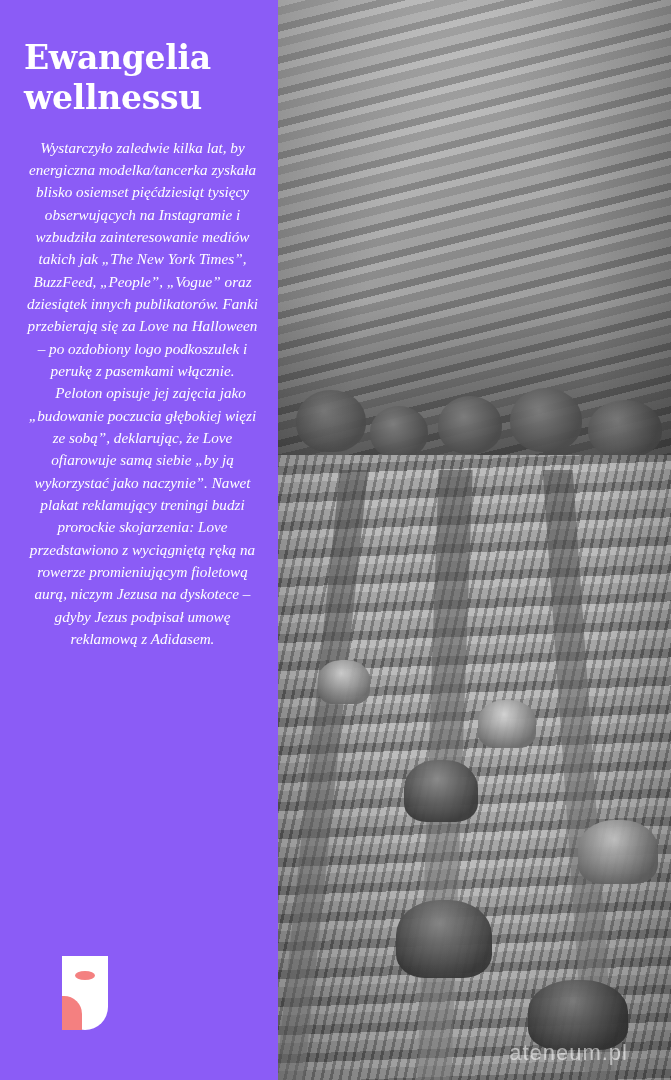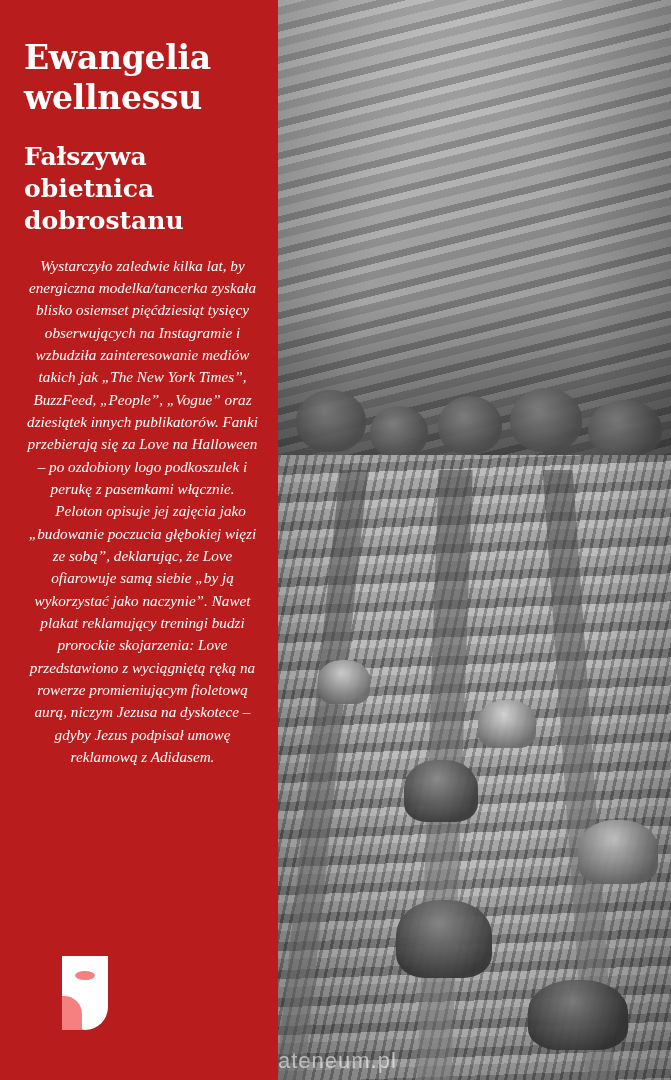--- a/index.html
+++ b/index.html
@@ -22,21 +22,21 @@
     background: #ffffff;
   }
 
   
   .left-panel {
     position: absolute;
     left: 0;
     top: 0;
     width: 278px;
     height: 1080px;
-    background: #b91c1c;
+    background: #8b5cf6;
     box-sizing: border-box;
     padding: 30px 17px 0 24px;
   }
 
   .book-title {
     color: #ffffff;
     font-family: "DejaVu Serif", serif;
     font-weight: bold;
     font-size: 33px;
     line-height: 1.22;
@@ -205,39 +205,38 @@
   .photo-vignette {
     position: absolute;
     left: 0; top: 0;
     width: 393px; height: 1080px;
     background: radial-gradient(ellipse at 50% 45%, rgba(0,0,0,0) 45%, rgba(0,0,0,0.28) 100%);
   }
 
   .watermark {
     position: absolute;
     left: 278px;
-    bottom: 6px;
+    bottom: 14px;
     width: 350px;
-    text-align: left;
+    text-align: right;
     color: rgba(255,255,255,0.55);
     font-family: "Liberation Sans", sans-serif;
     font-size: 22px;
     letter-spacing: 1px;
   }
 </style>
 </head>
 <body>
 
 <div class="cover">
 
   <div class="left-panel">
 
     <h1 class="book-title">Ewangelia wellnessu</h1>
 
-    <h2 class="book-subtitle">Fałszywa obietnica dobrostanu</h2>
 
 
     <div class="blurb">
       <p>Wystarczyło zaledwie kilka lat, by energiczna modelka/tancerka zyskała blisko osiemset pięćdziesiąt tysięcy obserwujących na Instagramie i wzbudziła zainteresowanie mediów takich jak „The New York Times”, BuzzFeed, „People”, „Vogue” oraz dziesiątek innych publikatorów. Fanki przebierają się za Love na Halloween – po ozdobiony logo podkoszulek i perukę z pasemkami włącznie.</p>
       <p class="indent">Peloton opisuje jej zajęcia jako „budowanie poczucia głębokiej więzi ze sobą”, deklarując, że Love ofiarowuje samą siebie „by ją wykorzystać jako naczynie”. Nawet plakat reklamujący treningi budzi prorockie skojarzenia: Love przedstawiono z wyciągniętą ręką na rowerze promieniującym fioletową aurą, niczym Jezusa na dyskotece – gdyby Jezus podpisał umowę reklamową z Adidasem.</p>
     </div>
 
     <div class="publisher-logo">
       <div class="logo-shape"></div>
       <div class="logo-eye"></div>

